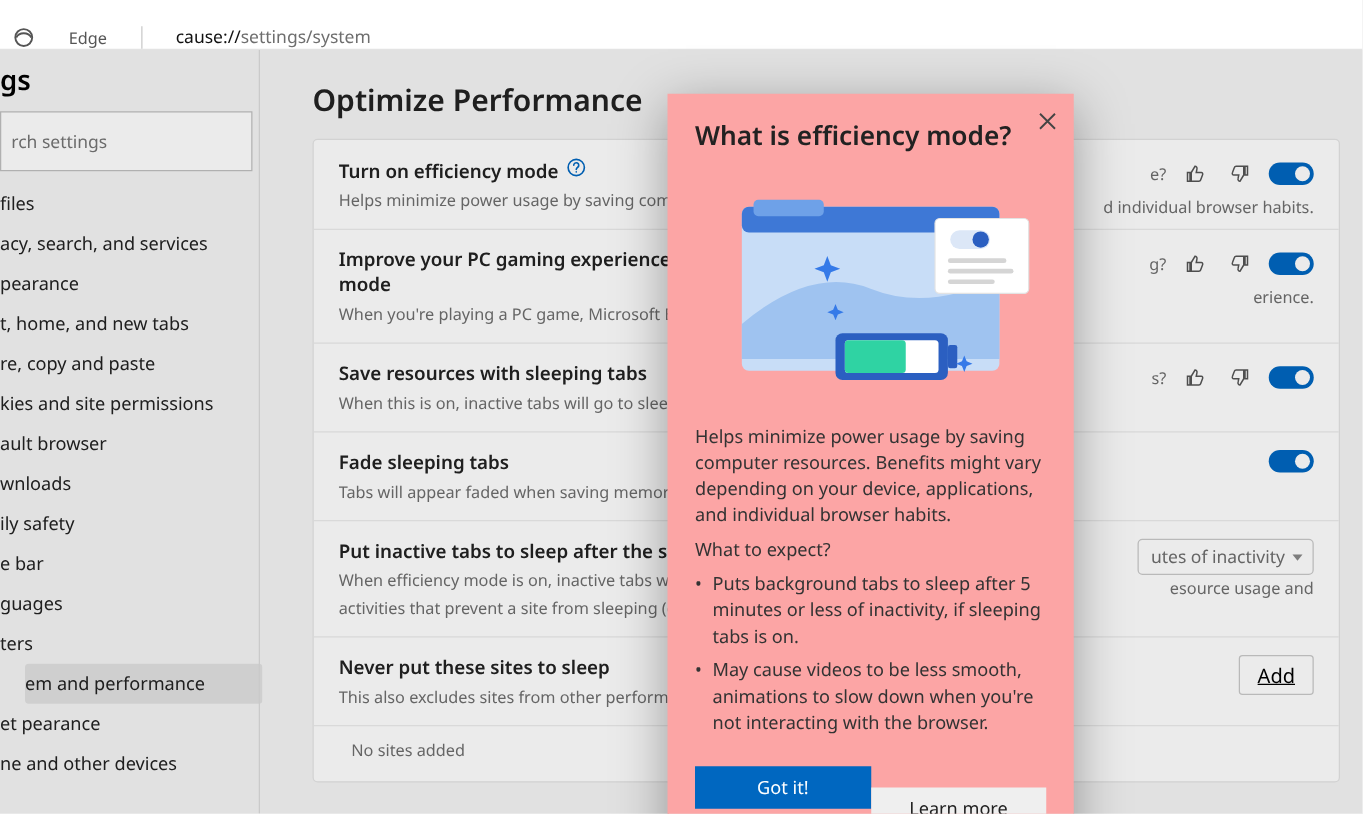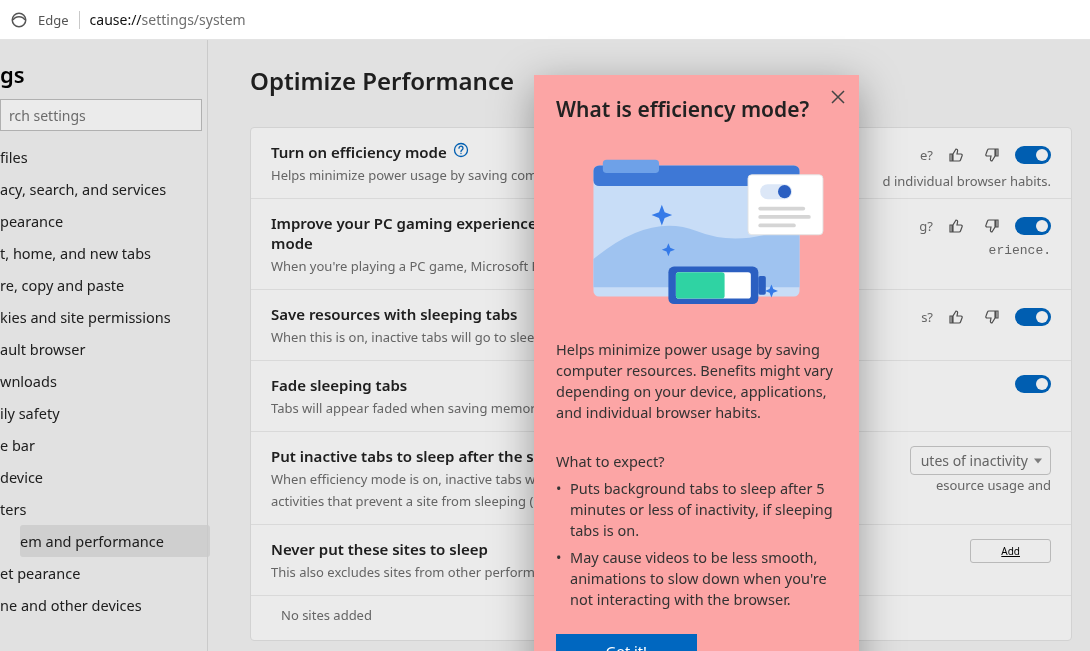--- a/index.html
+++ b/index.html
@@ -1,74 +1,74 @@
 <!DOCTYPE html>
 <html><head>
 <meta charset="utf-8">
 <style>
   * { box-sizing: border-box; margin: 0; padding: 0; font-family: "Segoe UI", system-ui, sans-serif; }
   body { width: 1090px; height: 651px; overflow: hidden; background: #f7f7f7; position: relative; }
 
   
   .titlebar {
-    height: 40px; background: #fff; display: flex; align-items: center;
-    padding: 0 10px; border-bottom: 1px solid #e3e3e3; gap: 10px;
+    height: 40px; background: #fff; display: flex; align-items: flex-end;
+    padding: 0 10px; border-bottom: 1px solid #e3e3e3; gap: 27px;
   }
   .edge-logo { width: 18px; height: 18px; display:inline-flex; align-items:center; justify-content:center; }
   .edge-label { font-size: 13px; color:#555; }
   .divider-v { width:1px; height:18px; background:#c9c9c9; }
   .url { font-size: 14px; color:#111; }
   .url .path { color:#6e6e6e; }
 
   
   .scrim { position: absolute; inset: 40px 0 0 0; background: rgba(0,0,0,0.08); z-index: 50; pointer-events: none; }
 
   
   .page { position: absolute; top: 40px; left: 0; right: 0; bottom: 0; display: flex; background:#f5f5f5; }
 
   
-  .sidebar { width: 210px; flex-shrink: 0; padding: 15px 0; overflow: hidden; position: relative; }
+  .sidebar { width: 210px; flex-shrink: 0; padding: 5px 0; overflow: hidden; position: relative; }
   .sidebar::after{ content:""; position:absolute; right:2px; top:0; bottom:0; width:8px; border-right:1px solid #dcdcdc; } 
   .page-title { font-size: 22px; font-weight: 600; padding: 4px 0 10px 0; }
   .search-wrap { padding: 0 8px 10px 0; }
-  .search { width: 100%; height: 32px; border:1px solid #bfbfbf; background:#fff; font-size:14px; padding:0 8px; }
+  .search { width: 100%; height: 48px; border:1px solid #bfbfbf; background:#fff; font-size:14px; padding:0 8px; }
   .nav-item { font-size: 14.5px; color:#222; padding: 6px 6px 6px 0; white-space: nowrap; overflow: hidden; cursor: pointer; }
   .nav-item.selected { background:#e1e1e1; border-radius:3px;margin-left:20px; }
 
   
   .main { flex: 1; padding: 24px 18px 0 40px; overflow:hidden; }
-  .main h1 { font-size: 24px; font-weight: 600; margin-bottom: 30px; color:#222; }
+  .main h1 { font-size: 24px; font-weight: 600; margin-bottom: 14px; color:#222; }
 
   .card { background:#fff; border:1px solid #e4e4e4; border-radius:4px; }
   .row { border-bottom:1px solid #ececec; padding: 14px 20px; position:relative; display:flex; align-items:flex-start; }
   .row:last-child{ border-bottom:none; }
   .row-left { flex:1; min-width:0; }
   .row-title { font-size:15px; font-weight:600; color:#222; display:flex; align-items:center; gap:6px; }
   .row-desc { font-size:13px; color:#6e6e6e; margin-top:4px; white-space:nowrap; overflow:hidden; text-overflow:ellipsis; }
   .row-right { display:flex; align-items:center; gap:10px; margin-left:16px; }
   .truncated-right-text{ font-size:13px; color:#6e6e6e; white-space:nowrap; }
 
   .toggle { width:36px; height:18px; border-radius:9px; background:#0067c0; position:relative; display:inline-block; }
   .toggle::after{ content:""; width:12px; height:12px; border-radius:50%; background:#fff; position:absolute; top:3px; right:3px; }
   .thumb-btn { width:26px; height:26px; border-radius:50%; display:inline-flex; align-items:center; justify-content:center; color:#555; }
   .info-icon { color:#0067c0; }
   .dropdown { border:1px solid #c9c9c9; border-radius:4px; padding:4px 22px 4px 10px; font-size:14px; color:#6e6e6e; position:relative; background:#fff;}
   .dropdown::after{ content:""; position:absolute; right:8px; top:50%; width:0;height:0;border-left:4px solid transparent;border-right:4px solid transparent;border-top:5px solid #888; transform:translateY(-50%);}
-  .add-btn { border:1px solid #c9c9c9; background:#fff; padding:4px 30px; font-size:10px; border-radius:3px;text-decoration:underline; }
+  .add-btn { border:1px solid #c9c9c9; background:#fff; padding:4px 14px; font-size:16px; border-radius:3px;text-decoration:underline; }
 
   .sites-empty { font-size:13px; color:#6e6e6e; padding:10px 20px 16px 30px; }
 
   
   .modal { position: absolute; z-index: 100; top: 75px; left: 534px; width: 325px;
            background:#fca5a5; box-shadow: 0 10px 40px rgba(0,0,0,0.35); padding: 20px 22px 22px 22px; }
   .modal-close { position:absolute; top:12px; right:14px; color:#444; cursor:pointer; }
   .modal h2 { font-size: 21px; font-weight:600; color:#222; margin-bottom:18px; }
   .modal-illus { width:100%; display:flex; justify-content:center; margin-bottom:18px; }
   .modal p { font-size:14.5px; color:#333; line-height:1.45; }
-  .modal .subhead { margin-top:28px; }
+  .modal .subhead { margin-top:7px; }
   .modal ul { list-style: none; margin-top:6px; }
   .modal li { font-size:14.5px; color:#333; line-height:1.45; padding-left:14px; position:relative; margin-bottom:6px; }
   .modal li::before{ content:"•"; position:absolute; left:0; }
   .modal-actions { display:flex; gap:0; margin-top:24px; }
   .btn { flex:1; height:34px; display:flex; align-items:center; justify-content:center; font-size:14.5px; cursor:pointer; }
   .btn-primary { background:#0067c0; color:#fff; }
   .btn-secondary { background:#efefef; color:#222;margin-top:17px; }
 </style>
 </head>
 <body>
@@ -100,21 +100,21 @@
         <div class="nav-item">files</div>
         <div class="nav-item">acy, search, and services</div>
         <div class="nav-item">pearance</div>
         <div class="nav-item">t, home, and new tabs</div>
         <div class="nav-item">re, copy and paste</div>
         <div class="nav-item">kies and site permissions</div>
         <div class="nav-item">ault browser</div>
         <div class="nav-item">wnloads</div>
         <div class="nav-item">ily safety</div>
         <div class="nav-item">e bar</div>
-        <div class="nav-item">device</div>
+        <div class="nav-item">guages</div>
         <div class="nav-item">ters</div>
         <div class="nav-item selected">em and performance</div>
         <div class="nav-item">et pearance</div>
         <div class="nav-item">ne and other devices</div>
       </div>
   </div>
 
   <div class="main">
     <h1>Optimize Performance</h1>
     <div class="card" id="rows-host">
@@ -155,21 +155,21 @@
                 <path d="M2 7h2v7H2zM5 14V7l3-5c1 0 2 1 1.5 2.5L9 7h4c1 0 1.5 1 1 2l-1.5 4c-.2.6-.8 1-1.4 1H5z" fill="none" stroke="#555" stroke-width="1.2"></path>
               </svg>
             </span>
             <span class="thumb-btn">
               <svg width="16" height="16" viewBox="0 0 16 16">
                 <path d="M14 9h-2V2h2zM11 2v7l-3 5c-1 0-2-1-1.5-2.5L7 9H3c-1 0-1.5-1-1-2l1.5-4c.2-.6.8-1 1.4-1H11z" fill="none" stroke="#555" stroke-width="1.2"></path>
               </svg>
             </span>
             <span class="toggle"></span>
           </div>
-          <div class="row-desc" style="position: absolute; right: 20px; top: 40px; font-family: Liberation Mono, monospace;">erience.</div>
+          <div class="row-desc" style="position: absolute; right: 20px; top: 40px;">erience.</div>
         </div>
         <div class="row">
           <div class="row-left">
             <div class="row-title">Save resources with sleeping tabs</div>
             <div class="row-desc">When this is on, inactive tabs will go to sleep a</div>
           </div>
           <div class="row-right">
             <span class="truncated-right-text">s?</span>
             <span class="thumb-btn">
               <svg width="16" height="16" viewBox="0 0 16 16">

